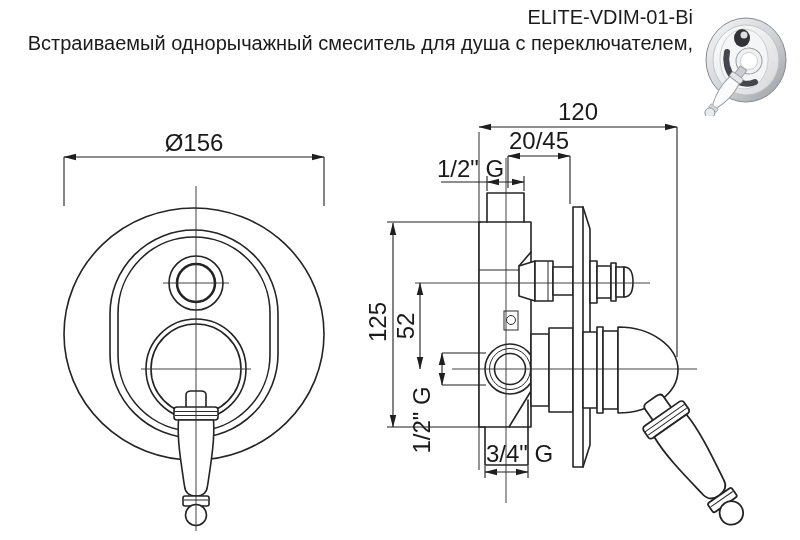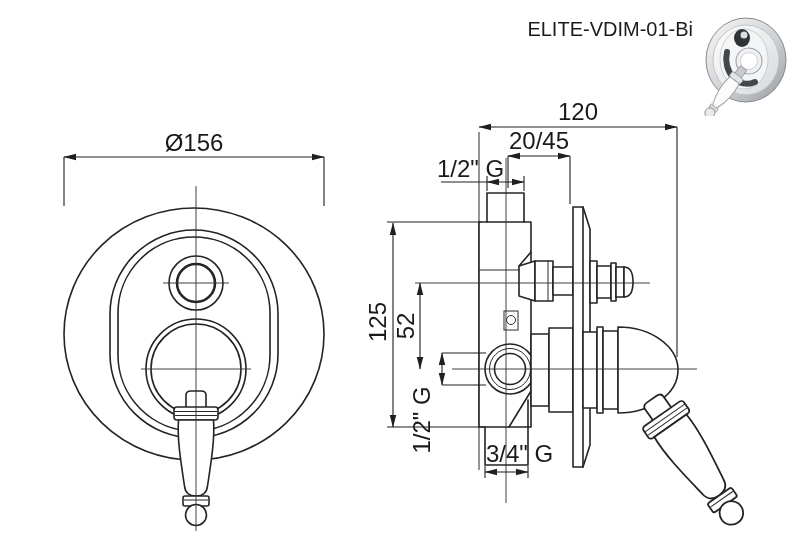--- a/index.html
+++ b/index.html
@@ -1,18 +1,18 @@
 <!DOCTYPE html>
 <html><head>
 <meta charset="utf-8">
 <style>
   html,body{margin:0;padding:0;background:#fff;}
   .canvas{position:relative;width:800px;height:540px;background:#ffffff;overflow:hidden;
           font-family:"Liberation Sans",sans-serif;}
-  .header{position:absolute;top:16px;right:107px;text-align:right;color:#1b1b1b;}
+  .header{position:absolute;top:4px;right:107px;text-align:right;color:#1b1b1b;}
   .header .model{font-size:20px;line-height:26px;white-space:nowrap;}
   .header .desc{font-size:20px;line-height:26px;white-space:nowrap;}
   .photo{position:absolute;left:700px;top:8px;width:96px;height:108px;}
   .drawing{position:absolute;left:0;top:0;}
   
   .s  {fill:none;stroke:#242424;stroke-width:1.6;stroke-linejoin:round;stroke-linecap:round;}
   .sf {fill:#ffffff;stroke:#242424;stroke-width:1.6;stroke-linejoin:round;}
   .thin{fill:none;stroke:#2b2b2b;stroke-width:1;}
   .cl {fill:none;stroke:#2c2c2c;stroke-width:0.9;}
   .dim{fill:none;stroke:#1f1f1f;stroke-width:1.1;}
@@ -20,20 +20,21 @@
   .dt {font-size:24px;}
   .dtm{font-size:24px;text-anchor:middle;}
 </style>
 </head>
 <body>
 
 <div class="canvas">
 
   <div class="header">
     <div class="model">ELITE-VDIM-01-Bi</div>
+    <div class="desc">Встраиваемый однорычажный смеситель для душа с переключателем,</div>
   </div>
 
   <svg class="photo" viewBox="0 0 96 108">
     <defs>
       <linearGradient id="pg" x1="0" y1="0" x2="1" y2="1">
         <stop offset="0" stop-color="#f6f7f8"></stop>
           <stop offset="0.55" stop-color="#cfd2d5"></stop>
         <stop offset="1" stop-color="#96999d"></stop>
       </linearGradient>
       <linearGradient id="pg2" x1="0" y1="0" x2="1" y2="1">

